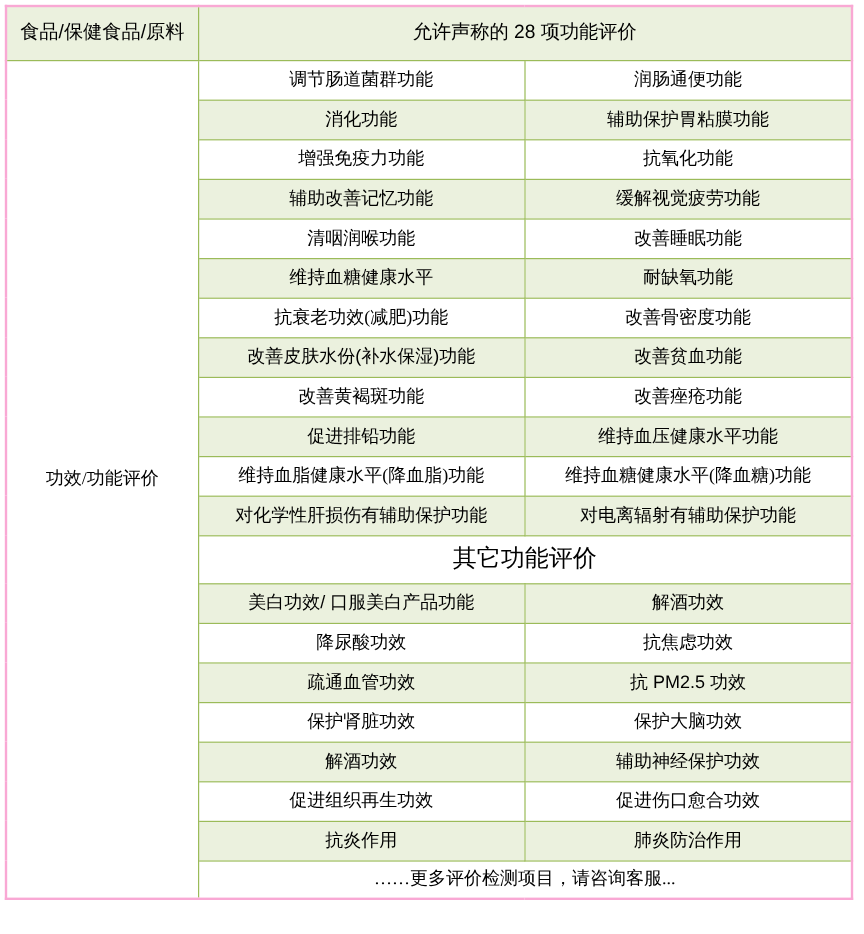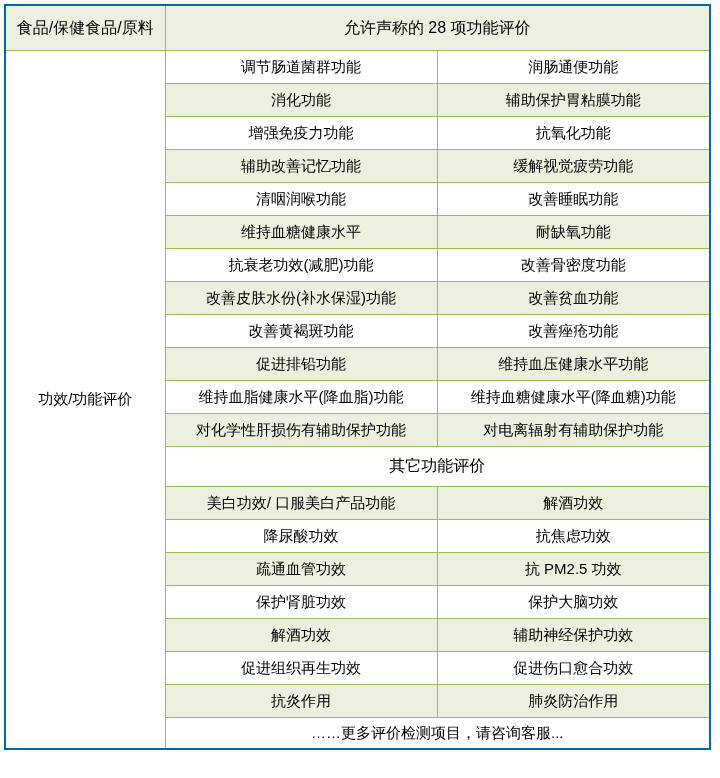--- a/index.html
+++ b/index.html
@@ -9,38 +9,38 @@
     background: #ffffff;
     width: 720px;
     height: 778px;
     font-family: "Liberation Sans", sans-serif;
   }
   .page { padding: 4px; }
   table.eval {
     border-collapse: collapse;
     table-layout: fixed;
     width: 574px;
-    border: 2px solid #0369a1;
+    border: 2px solid #f9a8d4;
   }
   table.eval td {
     border: 1px solid #9BBB59;
     text-align: center;
     vertical-align: middle;
     font-size: 15px;
     color: #000000;
     padding: 0 4px;
     height: 33px;
     overflow: hidden;
     line-height: 1.2;
   }
   tr.hdr td { height: 45px; font-size: 16px; }
-  tr.sub td { height: 40px; font-size: 16px; }
+  tr.sub td { height: 40px; font-size: 20px; }
   tr.footer td { height: 32px; }
   .green { background: #EBF1DE; }
-  .white { background: #FFFFFF; }
+  .white { background: #FFFFFF; font-family: Liberation Serif, serif; }
   .blue  { color: #0000FF; }
   .align-left { text-align: left; padding-left: 8px; }
 </style>
 </head>
 <body>
 
 <div class="page">
   <table class="eval">
     <colgroup>
       <col style="width:160px">

